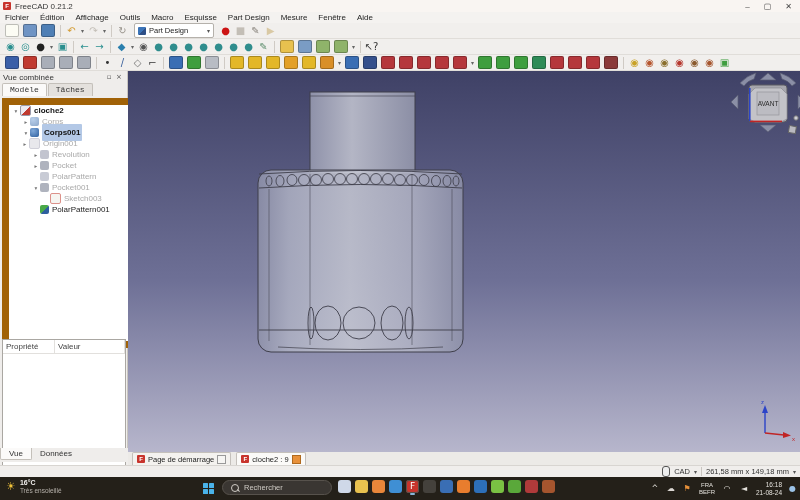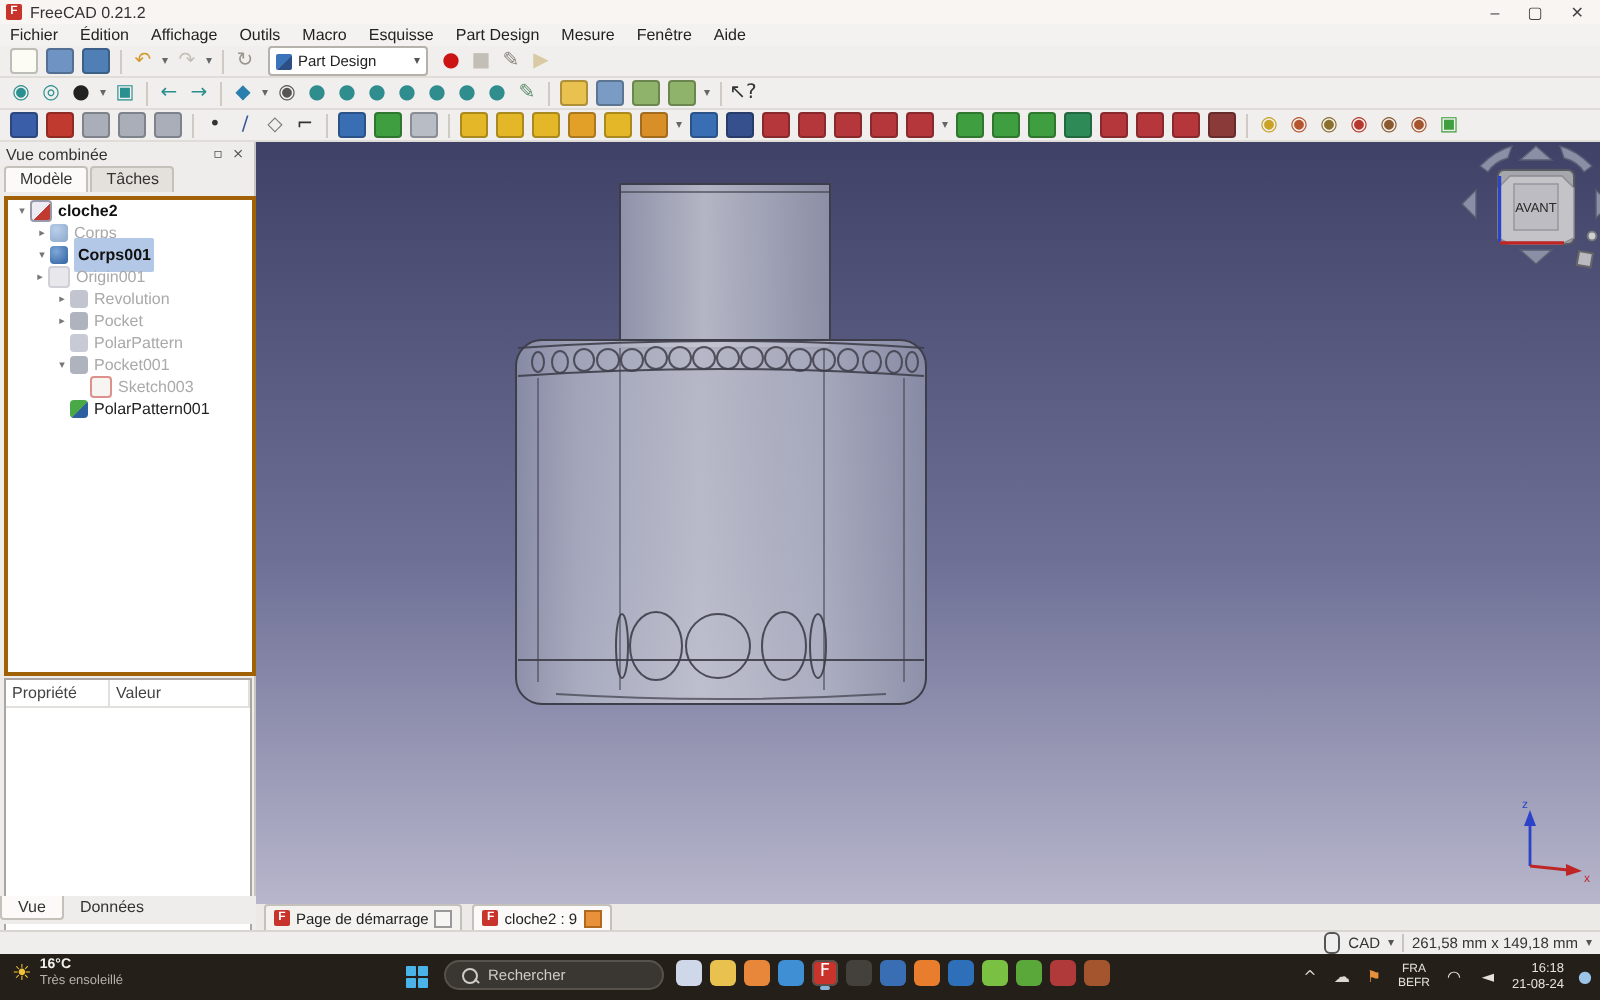--- a/index.html
+++ b/index.html
@@ -36,25 +36,25 @@
          border-radius:2px;margin:0 4px;padding:0 3px;font-size:7.5px;color:#222;min-width:72px;}
   .combo .wb{width:8px;height:8px;border-radius:1px;background:linear-gradient(135deg,#3b74b8 55%,#2e4f86 55%);margin-right:3px;}
   .combo .ca{margin-left:auto;font-size:6px;color:#555;padding-left:8px;}
 
   
   .leftpanel{position:absolute;left:0;top:71px;width:128px;height:377px;background:#efedeb;
              border-right:1px solid #c9c5c0;box-sizing:border-box;}
   .cvhead{height:12px;display:flex;align-items:center;font-size:8px;color:#333;padding:0 3px;}
   .cvhead .hbtn{margin-left:auto;font-size:7px;color:#555;width:10px;text-align:center;}
   .cvhead .hbtn+.hbtn{margin-left:0;}
-  .cvtabs{height:13px;display:flex;font-size:8px;color:#333;padding-left:2px;gap:1px;}
+  .cvtabs{height:13px;display:flex;font-size:8px;color:#333;padding-left:2px;gap:1px;font-family:Liberation Mono, monospace;}
   .cvtab{padding:1px 7px 0 7px;border:1px solid #c4c0ba;border-bottom:none;border-radius:2px 2px 0 0;background:#e4e1dd;}
   .cvtab.act{background:#fbfaf9;}
   .treebox{position:absolute;left:2px;top:27px;width:122px;height:236px;background:#fff;
-           border:2px solid #a16207;overflow:hidden;}
+           border:7px solid #a16207;overflow:hidden;}
   .trow{display:flex;align-items:center;height:11px;font-size:8px;color:#222;white-space:nowrap;}
   .trow.dim .tlabel{color:#a9a9a9;}
   .trow.dim .tico{opacity:.55;}
   .trow.bold .tlabel{font-weight:bold;color:#111;}
   .trow .sel{background:#b3c8e6;border-radius:1px;padding:4px 2px;}
   .exp{width:8px;font-size:5.5px;color:#777;text-align:center;flex:none;}
   .tico{width:9px;height:9px;border-radius:2px;margin:0 3px 0 0;flex:none;}
   .tico.doc{background:linear-gradient(135deg,#eceaf2 55%,#c03a30 55%);border:1px solid #99a;}
   .tico.body{background:radial-gradient(circle at 35% 30%,#7fa8d9,#2e5f9e);}
   .tico.origin{background:#d6d6de;border:1px solid #aab;}

